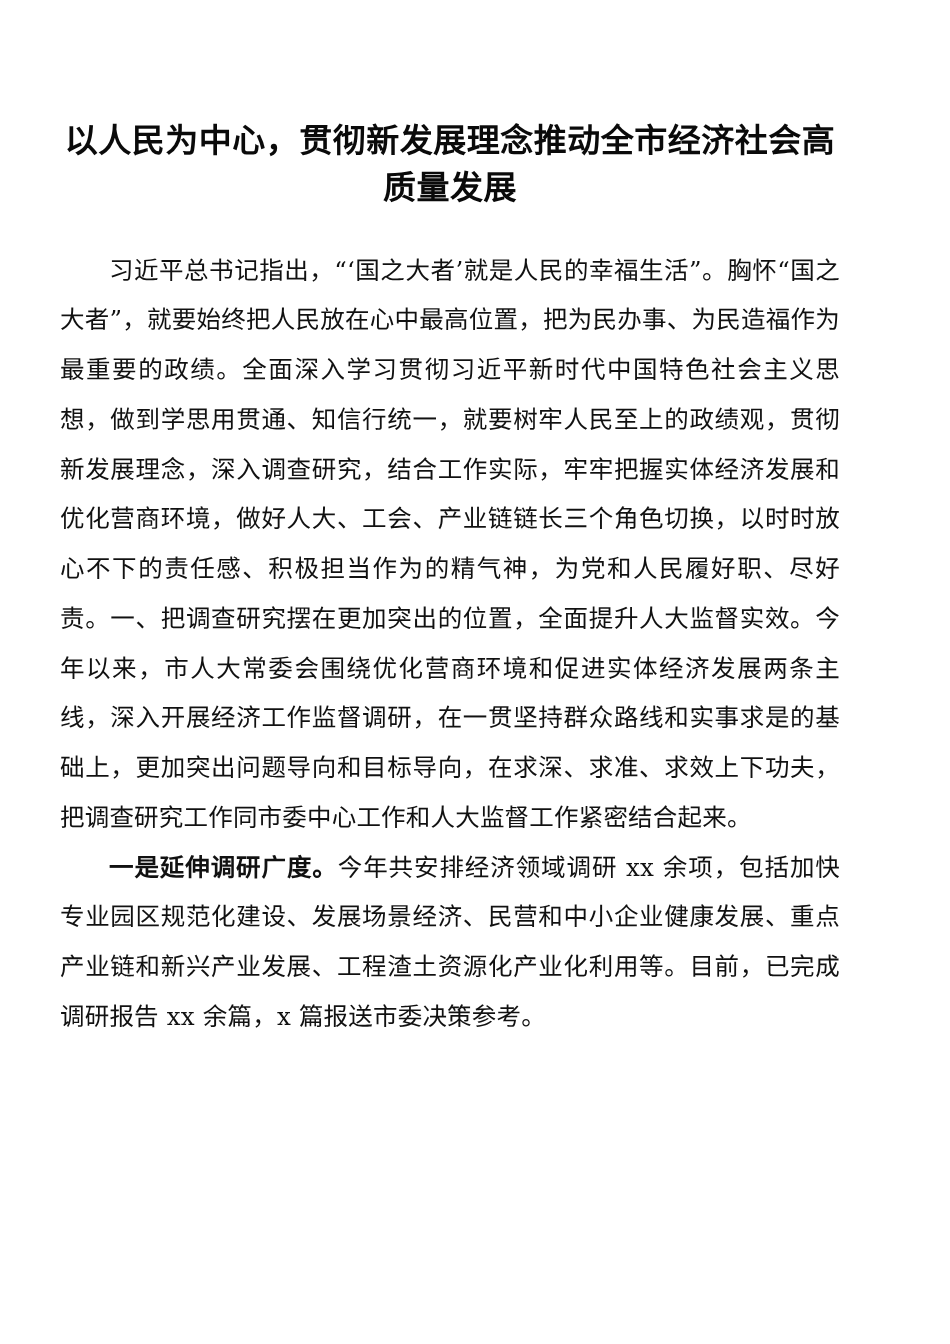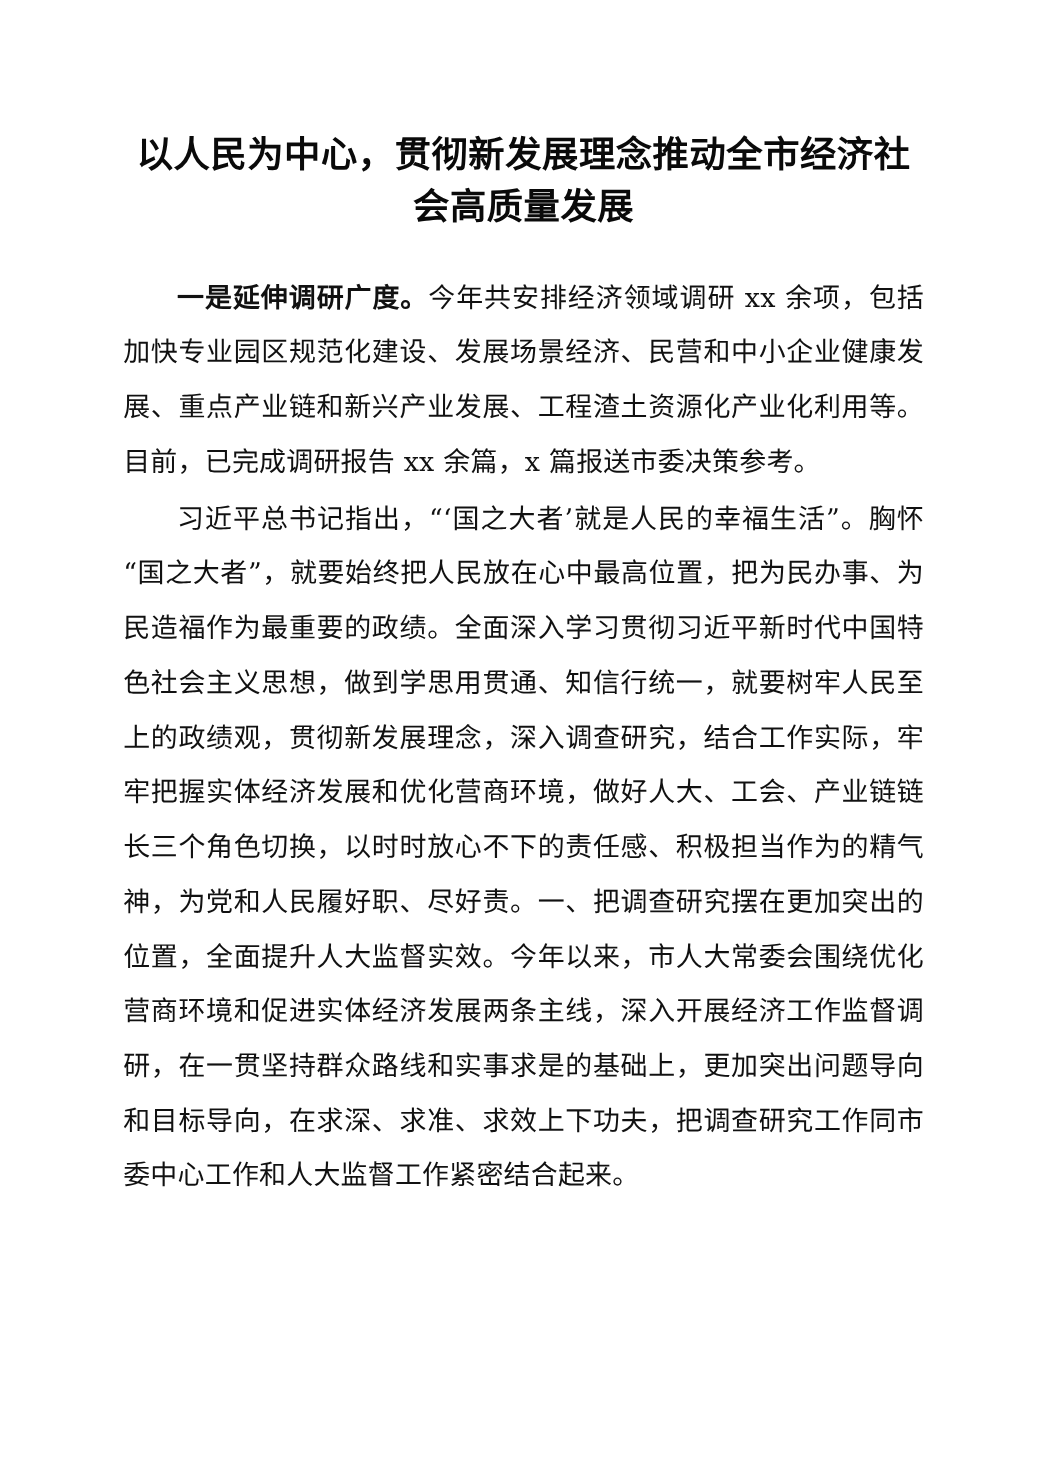--- a/index.html
+++ b/index.html
@@ -12,21 +12,21 @@
     width: 950px;
     min-height: 1344px;
     font-family: "DejaVu Serif", "Liberation Serif", serif;
     color: #000000;
     -webkit-font-smoothing: antialiased;
   }
   .page {
     width: 950px;
     min-height: 1344px;
     box-sizing: border-box;
-    padding: 118px 110px 60px 112px;
+    padding: 118px 110px 60px 60px;
     background: #ffffff;
     position: relative;
   }
   .doc-title {
     font-family: "DejaVu Serif", "Liberation Serif", serif;
     font-weight: bold;
     font-size: 33px;
     line-height: 1.42;
     text-align: center;
     letter-spacing: 0.5px;
@@ -58,23 +58,23 @@
 </style>
 </head>
 <body>
 
 <div class="page">
 
   <h1 class="doc-title">以人民为中心，贯彻新发展理念推动全市经济社会高质量发展</h1>
 
   <div class="body-block">
 
+    <p class="para first">
+      <span>习近平总书记指出，“‘国之大者’就是人民的幸福生活”。胸怀“国之大者”，就要始终把人民放在心中最高位置，把为民办事、为民造福作为最重要的政绩。全面深入学习贯彻习近平新时代中国特色社会主义思想，做到学思用贯通、知信行统一，就要树牢人民至上的政绩观，贯彻新发展理念，深入调查研究，结合工作实际，牢牢把握实体经济发展和优化营商环境，做好人大、工会、产业链链长三个角色切换，以时时放心不下的责任感、积极担当作为的精气神，为党和人民履好职、尽好责。一、把调查研究摆在更加突出的位置，全面提升人大监督实效。今年以来，市人大常委会围绕优化营商环境和促进实体经济发展两条主线，深入开展经济工作监督调研，在一贯坚持群众路线和实事求是的基础上，更加突出问题导向和目标导向，在求深、求准、求效上下功夫，把调查研究工作同市委中心工作和人大监督工作紧密结合起来。</span>
+    </p>
+
     <p class="para">
       <span class="lead">一是延伸调研广度。</span><span>今年共安排经济领域调研 xx 余项，包括加快专业园区规范化建设、发展场景经济、民营和中小企业健康发展、重点产业链和新兴产业发展、工程渣土资源化产业化利用等。目前，已完成调研报告 xx 余篇，x 篇报送市委决策参考。</span>
-    </p>
-
-    <p class="para first">
-      <span>习近平总书记指出，“‘国之大者’就是人民的幸福生活”。胸怀“国之大者”，就要始终把人民放在心中最高位置，把为民办事、为民造福作为最重要的政绩。全面深入学习贯彻习近平新时代中国特色社会主义思想，做到学思用贯通、知信行统一，就要树牢人民至上的政绩观，贯彻新发展理念，深入调查研究，结合工作实际，牢牢把握实体经济发展和优化营商环境，做好人大、工会、产业链链长三个角色切换，以时时放心不下的责任感、积极担当作为的精气神，为党和人民履好职、尽好责。一、把调查研究摆在更加突出的位置，全面提升人大监督实效。今年以来，市人大常委会围绕优化营商环境和促进实体经济发展两条主线，深入开展经济工作监督调研，在一贯坚持群众路线和实事求是的基础上，更加突出问题导向和目标导向，在求深、求准、求效上下功夫，把调查研究工作同市委中心工作和人大监督工作紧密结合起来。</span>
     </p>
 
   </div>
 
 </div>
 
 </body></html>

